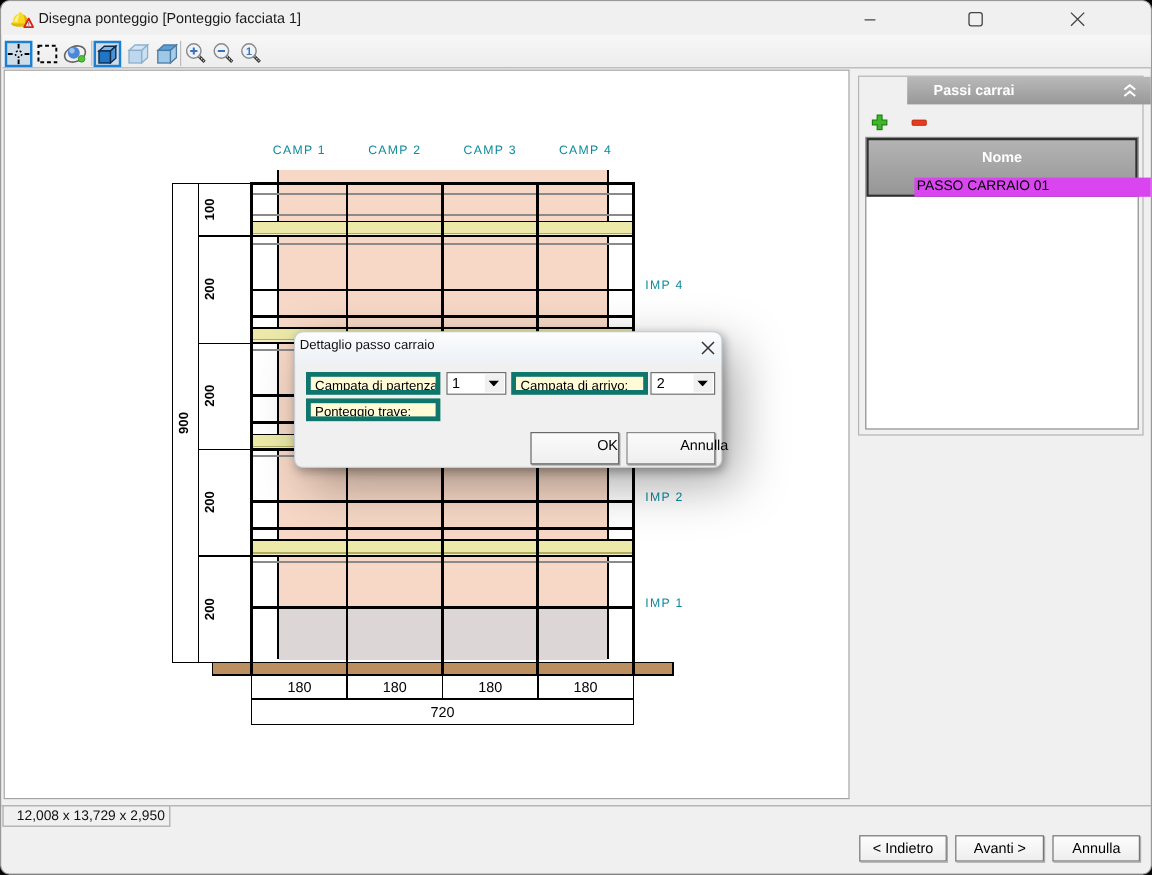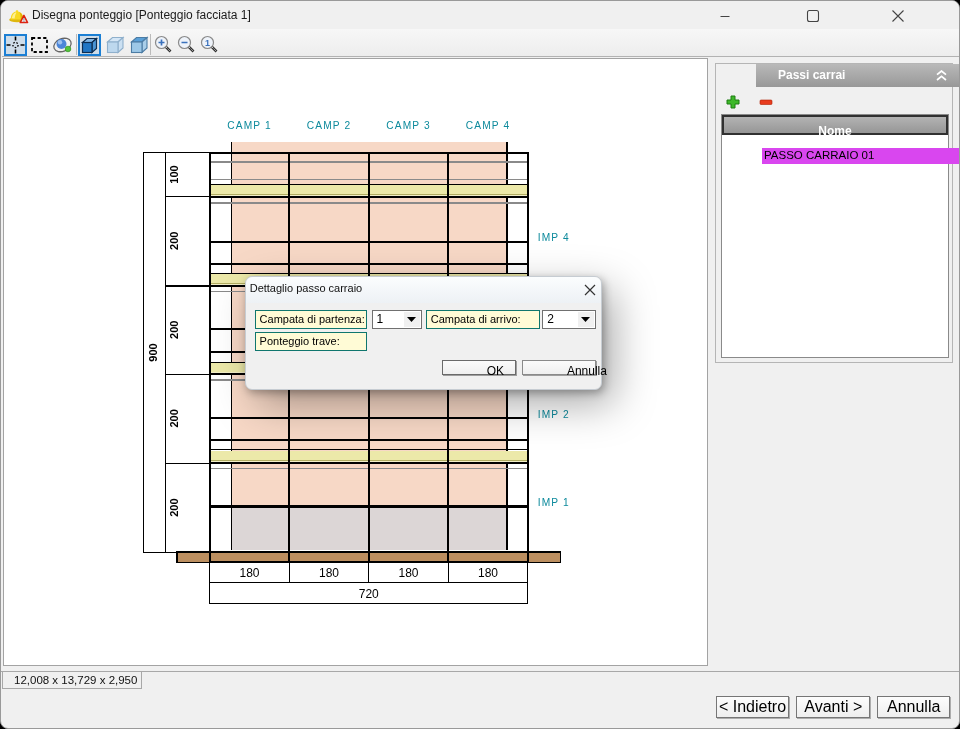--- a/index.html
+++ b/index.html
@@ -22,51 +22,51 @@
   background:#fff; border:1px solid #a3a3a3; overflow:hidden; }
 #draw { position:absolute; left:-3px; top:-58px; width:960px; height:729px; }
 
 #panel { position:absolute; left:714px; top:62px; width:238px; height:300px;
   background:#f0f0f0; border:1px solid #b5b5b5; }
 #phead { position:absolute; left:0; top:0; width:100%; height:23px;
   background:linear-gradient(#b9b9b9,#989898); color:#fff; font-weight:bold;
   font-size:12px; line-height:23px; padding-left:22px;margin-left:40px; }
 #ptable { position:absolute; left:5px; top:50px; width:228px; height:244px;
   background:#fff; border:1px solid #8a8a8a; }
-#pthead { position:absolute; left:0; top:0; width:100%; height:20px;
+#pthead { position:absolute; left:0; top:0; width:100%; height:49px;
   background:linear-gradient(#b3b3b3,#969696); border:2px solid #303030;
   color:#fff; font-weight:bold; font-size:12px; text-align:center; line-height:28px; }
 #ptrow { position:absolute; left:0; top:33px; width:100%; height:16px;
   background:#d946ef; font-size:11.5px; line-height:15px; padding-left:2px; color:#000;margin-left:40px; }
 
 #sline { position:absolute; left:0; top:670px; width:960px; height:1px; background:#a8a8a8; }
 #stab { position:absolute; left:1px; top:670px; width:140px; height:18px; background:#f0f0f0;
   border:1px solid #a8a8a8; font-size:11.5px; color:#111;
   line-height:17px; padding-left:11px; white-space:nowrap; overflow:hidden; }
 
 .fbtn { position:absolute; top:695px; height:22px; background:linear-gradient(#fdfdfd,#eeeeee);
-  border:1px solid #767676; box-shadow:1px 1px 0 #adadad; font-size:16px; color:#000;
+  border:1px solid #767676; box-shadow:1px 1px 0 #adadad; font-size:12px; color:#000;
   text-align:center; line-height:20px; }
 
 #dialog { position:absolute; left:243.7px; top:274.8px; width:357.7px; height:113.8px;
   background:#f0f0f0; border-radius:7px; border:1px solid #c6ccd2;
   box-shadow:2px 3px 8px rgba(0,0,0,.30), 12px 14px 42px rgba(0,0,0,.34); }
 #dtitle { position:absolute; left:0; top:0; width:100%; height:26px;
   background:linear-gradient(#fbfdfe,#edf1f5); border-radius:7px 7px 0 0;
   font-size:11px; color:#111; line-height:22px; padding-left:4px; }
-.dlab { position:absolute; height:19px; background:#fffbd6; border:1px solid #0f766e;
+.dlab { position:absolute; height:19px; background:#fffbd6; border:4px solid #0f766e;
   font-size:11px; color:#000; line-height:17px; padding-left:4px; white-space:nowrap; overflow:hidden; }
 .dcombo { position:absolute; height:19px; background:#fff; border:1px solid #707070;
   font-size:12px; color:#000; line-height:17px; padding-left:4px; }
 .dcar { position:absolute; right:1px; top:1px; width:16px; height:15px; background:#f0f0f0;
   text-align:center; }
 .dcar svg { display:block; margin:5px auto 0; }
-.dbtn { position:absolute; top:82.9px; width:74.2px; height:15px;
+.dbtn { position:absolute; top:82.9px; width:74.2px; height:27px;
   background:linear-gradient(#fbfbfb,#efefef); border:1px solid #8a8a8a;
-  box-shadow:1px 1px 0 #9e9e9e; font-size:12px; text-align:left; line-height:20px;padding-left:44px; }
+  box-shadow:1px 1px 0 #9e9e9e; font-size:12px; text-align:right; line-height:20px;padding-left:44px; }
 </style>
 </head>
 <body>
 <div id="win">
   <div id="titlebar">
     <svg style="position:absolute;left:8px;top:7px" width="20" height="16" viewBox="0 0 20 16">
       <ellipse cx="8" cy="11.8" rx="7.8" ry="2.5" fill="#dfb70d"></ellipse>
       <path d="M1.6 11.6 Q1.6 3.6 8 3.4 Q14.4 3.6 14.4 11.6 Z" fill="#f8d821"></path>
       <path d="M2.8 10.2 Q3.8 4.6 7.6 4.2 Q5.8 6.8 5.6 10.6 Z" fill="#fdf090"></path>
       <path d="M10.4 4.2 Q14 5.4 14.2 11.4 L11.8 11.6 Q11.9 6.6 10.4 4.2 Z" fill="#e0ae09"></path>

